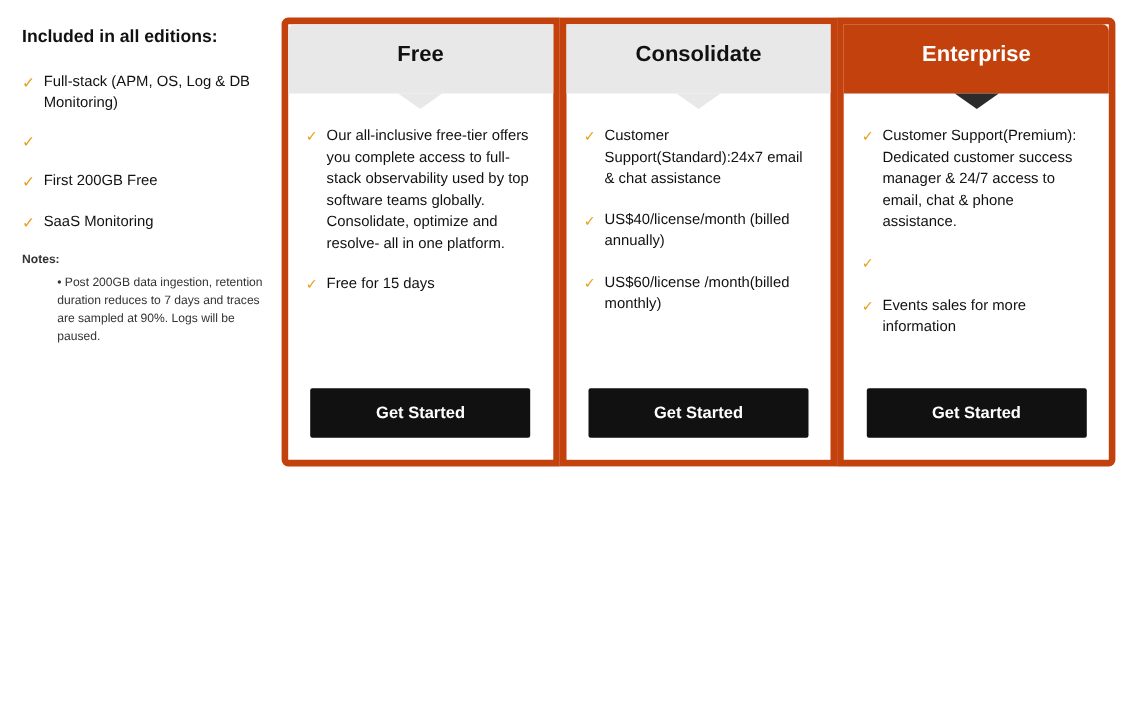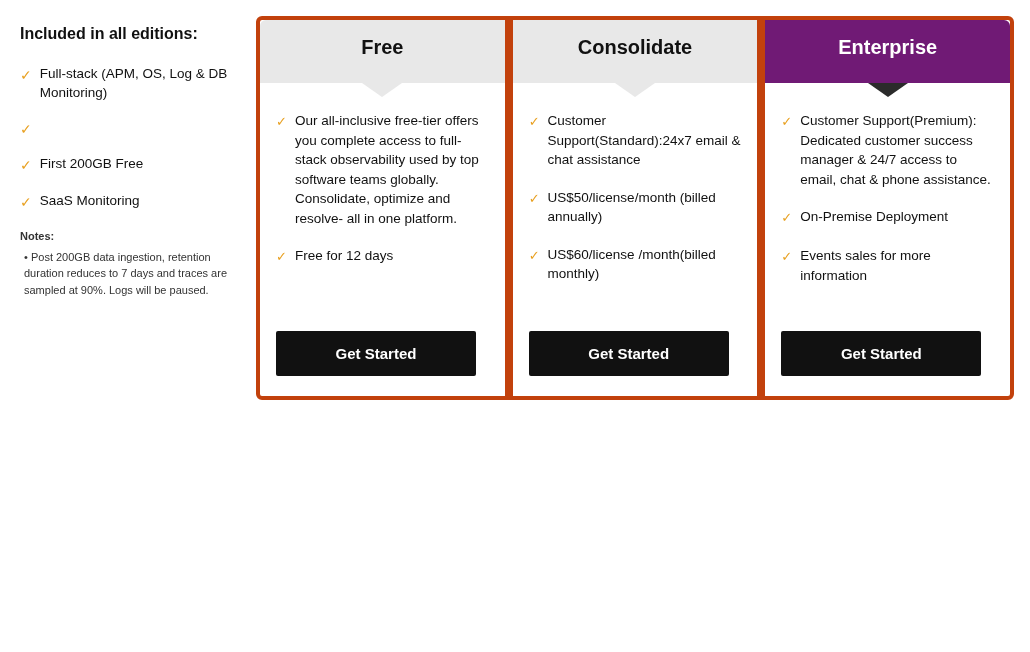--- a/index.html
+++ b/index.html
@@ -63,40 +63,41 @@
     }
 
     .notes-section .notes-title {
       font-weight: 600;
       margin-bottom: 4px;
     }
 
     .notes-section ul {
       list-style: none;
       padding-left: 4px;
+      margin-left: 28px;
     }
 
     .notes-section ul li {
       margin-bottom: 4px;
     }
 
     .notes-section ul li::before {
       content: '• ';
     }
 
     
     .cards-area {
       display: flex;
       gap: 0px;
       flex: 1;
     }
 
     .card {
       flex: 1;
-      border: 4px solid #c2410c;
+      border: 6px solid #c2410c;
       display: flex;
       flex-direction: column;
       position: relative;
       background: #fff;
     }
 
     .card:first-child {
       border-radius: 6px 0 0 6px;
     }
 
@@ -108,21 +109,21 @@
       background: #e8e8e8;
       padding: 16px 12px 24px;
       text-align: center;
       position: relative;
       border-radius: inherit;
       border-bottom-left-radius: 0;
       border-bottom-right-radius: 0;
     }
 
     .card:last-child .card-header {
-      background: #701a75;
+      background: #c2410c;
     }
 
     .card:last-child .card-header .card-title {
       color: #fff;
     }
 
     .card-title {
       font-size: 20px;
       font-weight: 700;
       color: #111;
@@ -172,20 +173,21 @@
     .card-check {
       color: #e8a020;
       flex-shrink: 0;
       margin-top: 2px;
       font-size: 13px;
     }
 
     .card-footer {
       padding: 12px 16px 20px;
       display: flex;
+      justify-content: center;
     }
 
     .get-started-btn {
       background: #111;
       color: #fff;
       border: none;
       padding: 14px 36px;
       font-size: 15px;
       font-weight: 600;
       cursor: pointer;
@@ -235,42 +237,42 @@
         <div class="card-title">Free</div>
       </div>
       <div class="card-body">
         <ul class="card-features">
           <li>
             <span class="card-check">✓</span>
             <span>Our all-inclusive free-tier offers you complete access to full-stack observability used by top software teams globally. Consolidate, optimize and resolve- all in one platform.</span>
           </li>
           <li>
             <span class="card-check">✓</span>
-            <span>Free for 12 days</span>
+            <span>Free for 15 days</span>
           </li>
         </ul>
       </div>
       <div class="card-footer">
         <button class="get-started-btn">Get Started</button>
       </div>
     </div>
 
     <div class="card">
       <div class="card-header">
         <div class="card-title">Consolidate</div>
       </div>
       <div class="card-body">
         <ul class="card-features">
           <li>
             <span class="card-check">✓</span>
             <span>Customer Support(Standard):24x7 email &amp; chat assistance</span>
           </li>
           <li>
             <span class="card-check">✓</span>
-            <span>US$50/license/month (billed annually)</span>
+            <span>US$40/license/month (billed annually)</span>
           </li>
           <li>
             <span class="card-check">✓</span>
             <span>US$60/license /month(billed monthly)</span>
           </li>
         </ul>
       </div>
       <div class="card-footer">
         <button class="get-started-btn">Get Started</button>
       </div>
@@ -281,21 +283,20 @@
         <div class="card-title">Enterprise</div>
       </div>
       <div class="card-body">
         <ul class="card-features">
           <li>
             <span class="card-check">✓</span>
             <span>Customer Support(Premium): Dedicated customer success manager &amp; 24/7 access to email, chat &amp; phone assistance.</span>
           </li>
           <li>
             <span class="card-check">✓</span>
-            <span>On-Premise Deployment</span>
           </li>
           <li>
             <span class="card-check">✓</span>
             <span>Events sales for more information</span>
           </li>
         </ul>
       </div>
       <div class="card-footer">
         <button class="get-started-btn">Get Started</button>
       </div>

